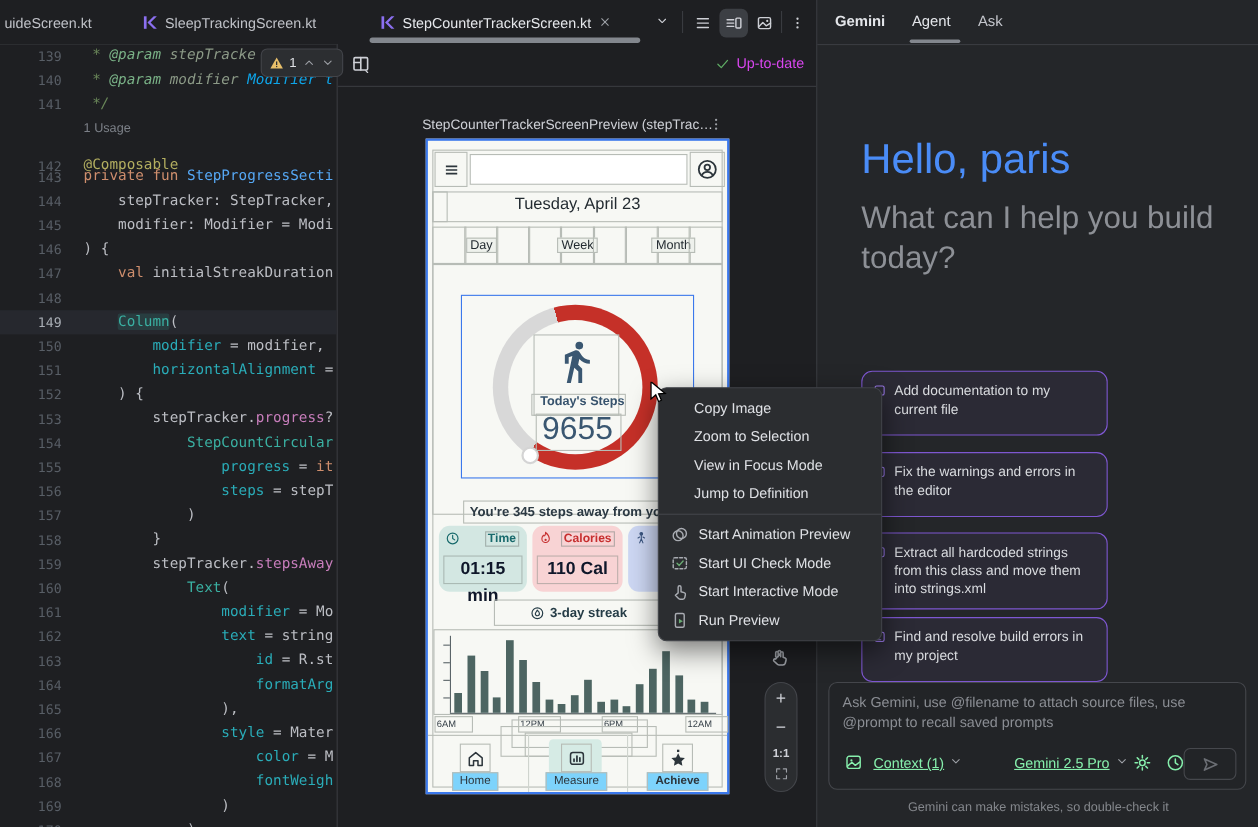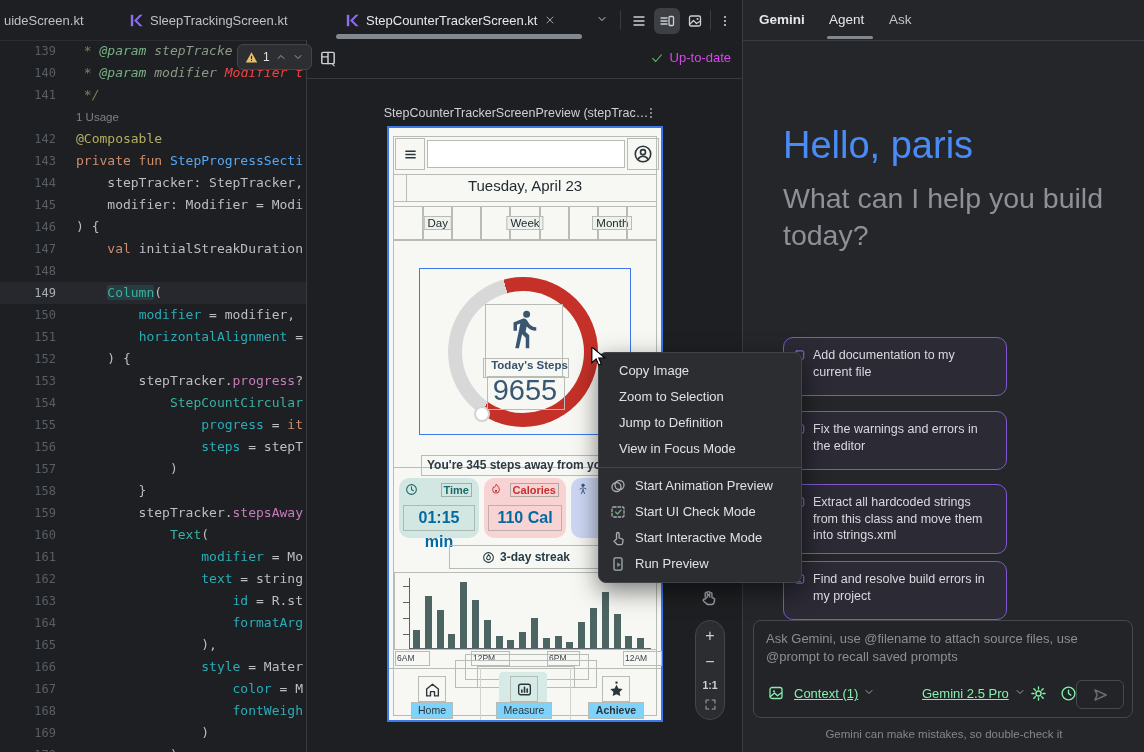--- a/index.html
+++ b/index.html
@@ -19,21 +19,21 @@
   #codewrap{position:absolute;left:0;top:40px;width:306px;height:712px;overflow:hidden;
             font-family:"DejaVu Sans Mono","Liberation Mono",monospace;font-size:13px;}
   .crow{position:absolute;left:0;width:306px;height:22px;line-height:22px;white-space:pre;}
   .crow .ln{position:absolute;left:0;width:56px;text-align:right;color:#585e66;font-size:12px;}
   .crow .ct{position:absolute;left:76px;}
   .crow.cur{background:#26282e;}
   .crow.cur .ln{color:#a9aeb5;}
   .pl{color:#bcbec4}.kw{color:#cf8e6d}.ann{color:#b3ae60}.fn{color:#56a8f5}
   .call{color:#3ab0a2}.named{color:#2aacb8}.prop{color:#c77dbb}
   .doc{color:#6a8759;font-style:italic}.doctag{color:#7ab287;font-style:italic}
-  .docp{color:#8c9a87;font-style:italic}.docref{color:#ef4444;font-style:italic}
+  .docp{color:#8c9a87;font-style:italic}.docref{color:#0ea5e9;font-style:italic}
   .callhl{color:#3ab0a2;background:rgba(58,176,162,.16);border-radius:2px}
   .usage{color:#7c8088;font-size:11.5px;font-family:"Liberation Sans",sans-serif;}
   #inspwidget{position:absolute;left:237px;top:44px;height:24px;background:#2c2e31;border:1px solid #43454a;
               border-radius:6px;display:flex;align-items:center;gap:5px;padding:0 7px;z-index:6;font-size:12px;color:#dfe1e5;}
   
   #preview{position:absolute;left:306px;top:40px;width:436px;height:712px;background:#1e1f22;border-left:1px solid #393b40;}
   #pvtoolbar{position:absolute;left:0;top:0;width:436px;height:38px;border-bottom:1px solid #393b40;}
   #pvstatus{position:absolute;right:12px;top:10px;display:flex;gap:6px;align-items:center;font-size:13px;color:#d946ef;}
   #pvtitle{position:absolute;left:74px;top:66px;width:270px;text-align:center;font-size:12.5px;color:#ced0d6;
            white-space:nowrap;overflow:hidden;}
@@ -42,33 +42,33 @@
   .o{position:absolute;border:1px solid #b7bcb6;}
   .dk{color:#232b31;}
   #ring{position:absolute;left:59px;top:149px;width:150px;height:150px;border-radius:50%;
         background:conic-gradient(from -15deg,#c53028 0deg 230deg,#d8d8d8 230deg 360deg);}
   #ring::after{content:"";position:absolute;left:14px;top:14px;width:122px;height:122px;border-radius:50%;background:#f7f8f4;}
   #ringdot{position:absolute;left:85px;top:278px;width:12px;height:12px;border-radius:50%;background:#fff;border:2px solid #d4d4d4;}
   .statcard{position:absolute;top:350px;height:60px;border-radius:10px;font-size:11px;}
   .statcard .hdr{position:absolute;left:5px;top:5px;right:5px;height:14px;}
   .statcard .lbl{position:absolute;right:2px;top:0;font-weight:bold;border:1px solid rgba(120,130,125,.55);padding:0 2px;}
   .statcard .val{position:absolute;left:4px;right:4px;bottom:7px;height:24px;line-height:24px;text-align:center;
-                 font-size:16px;font-weight:bold;color:#0369a1;border:1px solid rgba(120,130,125,.45);}
+                 font-size:16px;font-weight:bold;color:#0f172a;border:1px solid rgba(120,130,125,.45);}
   .appnavcol{position:absolute;top:548px;width:26px;height:24px;border:1px solid #b7bcb6;display:flex;align-items:center;justify-content:center;color:#2c353b;}
   .appnavlbl{position:absolute;top:574px;height:15px;line-height:15px;text-align:center;font-size:10.5px;color:#2c353b;border:1px solid #b7bcb6;background:#7dd3fc;}
   .bar{position:absolute;bottom:0;width:7px;background:#4d6562;}
   .xlab{position:absolute;top:523px;height:13px;line-height:13px;font-size:8.5px;color:#38424a;border:1px solid #b7bcb6;text-align:left;padding-left:1px;}
   
   #zoompill{position:absolute;left:388px;top:580px;width:28px;height:98px;background:#2b2d30;border:1px solid #43454a;
             border-radius:15px;color:#ced0d6;}
   .zitem{position:absolute;left:0;width:28px;text-align:center;}
   
   #ctxmenu{position:absolute;left:598px;top:352px;width:202px;background:#2b2d30;border:1px solid #404348;border-radius:8px;
            box-shadow:0 8px 24px rgba(0,0,0,.5);padding:5px 0;z-index:50;}
-  .mi{position:relative;height:26px;line-height:26px;font-size:13px;color:#dfe1e5;padding-left:20px;white-space:nowrap;}
+  .mi{position:relative;height:26px;line-height:26px;font-size:13px;color:#dfe1e5;padding-left:32px;white-space:nowrap;}
   .mi .mic{position:absolute;left:11px;top:5px;width:16px;height:16px;color:#a9acb2;}
   .mi.withicon{padding-left:36px;}
   .msep{height:1px;background:#43454a;margin:5px 0;}
   .subarrow{position:absolute;right:12px;top:0;color:#9da0a6;}
   #cursor{position:absolute;left:590px;top:347px;z-index:60;}
   
   #gpanel{position:absolute;left:742px;top:0;width:402px;height:752px;background:#242629;border-left:1px solid #393b40;}
   #ghead{position:absolute;left:0;top:0;width:402px;height:40px;border-bottom:1px solid #393b40;}
   #greet{position:absolute;left:40px;top:124px;font-size:38px;color:#4a8cf7;}
   #gsub{position:absolute;left:40px;top:180px;width:336px;font-size:28.5px;line-height:37px;color:#8d9096;}
@@ -151,21 +151,21 @@
           <circle cx="8" cy="12.5" r="1.2"></circle>
         </svg>
       </div>
   </div>
 
   <div id="codewrap">
       <div class="crow" style="top: 0px; padding-left: 36px;"><div class="ln">139</div><div class="ct"><span class="doc"> * </span><span class="doctag">@param</span><span class="docp"> stepTracke</span></div></div>
       <div class="crow" style="top: 22px;"><div class="ln">140</div><div class="ct"><span class="doc"> * </span><span class="doctag">@param</span><span class="docp"> modifier </span><span class="docref">Modifier t</span></div></div>
       <div class="crow" style="top: 44px;"><div class="ln">141</div><div class="ct"><span class="doc"> */</span></div></div>
       <div class="crow" style="top: 66px;"><div class="ct usage">1 Usage</div></div>
-      <div class="crow" style="top: 88px;"><div class="ln">142</div><div class="ct"><span class="ann">@Composable</span></div></div>
+      <div class="crow" style="top: 100px;"><div class="ln">142</div><div class="ct"><span class="ann">@Composable</span></div></div>
       <div class="crow" style="top: 110px;"><div class="ln">143</div><div class="ct"><span class="kw">private fun </span><span class="fn">StepProgressSecti</span></div></div>
       <div class="crow" style="top: 132px;"><div class="ln">144</div><div class="ct"><span class="pl">    stepTracker: StepTracker,</span></div></div>
       <div class="crow" style="top: 154px;"><div class="ln">145</div><div class="ct"><span class="pl">    modifier: Modifier = Modi</span></div></div>
       <div class="crow" style="top: 176px;"><div class="ln">146</div><div class="ct"><span class="pl">) {</span></div></div>
       <div class="crow" style="top: 198px;"><div class="ln">147</div><div class="ct"><span class="kw">    val </span><span class="pl">initialStreakDuration</span></div></div>
       <div class="crow" style="top: 220px;"><div class="ln">148</div><div class="ct"></div></div>
       <div class="crow cur" style="top: 242px;"><div class="ln">149</div><div class="ct"><span class="pl">    </span><span class="callhl">Column</span><span class="pl">(</span></div></div>
       <div class="crow" style="top: 264px;"><div class="ln">150</div><div class="ct"><span class="pl">        </span><span class="named">modifier</span><span class="pl"> = modifier,</span></div></div>
       <div class="crow" style="top: 286px;"><div class="ln">151</div><div class="ct"><span class="pl">        </span><span class="named">horizontalAlignment</span><span class="pl"> =</span></div></div>
       <div class="crow" style="top: 308px;"><div class="ln">152</div><div class="ct"><span class="pl">    ) {</span></div></div>
@@ -411,22 +411,22 @@
       <div class="zitem" style="top:58px;font-size:10.5px;font-weight:bold;">1:1</div>
       <div class="zitem" style="top:76px;"><span class="icn" style="display:inline-block;color:#9da0a6;"><svg width="13" height="13" viewBox="0 0 16 16" fill="none" stroke="currentColor" stroke-width="1.3" stroke-linecap="round" stroke-linejoin="round">
               <path d="M2.5 6V2.5H6M10 2.5h3.5V6M13.5 10v3.5H10M6 13.5H2.5V10"></path>
             </svg></span></div>
     </div>
   </div>
 
   <div id="ctxmenu">
       <div class="mi">Copy Image</div>
       <div class="mi">Zoom to Selection</div>
+      <div class="mi">View in Focus Mode</div>
       <div class="mi">Jump to Definition</div>
-      <div class="mi">View in Focus Mode</div>
       <div class="msep"></div>
       <div class="mi withicon"><div class="mic icn">
           <svg width="16" height="16" viewBox="0 0 16 16" fill="none" stroke="currentColor" stroke-width="1.3" stroke-linecap="round" stroke-linejoin="round">
             <circle cx="6.5" cy="9" r="4.5"></circle>
             <circle cx="9.5" cy="7" r="4.5"></circle>
           </svg>
         </div><span>Start Animation Preview</span></div>
       <div class="mi withicon"><div class="mic icn">
           <svg width="16" height="16" viewBox="0 0 16 16" fill="none" stroke="currentColor" stroke-width="1.3" stroke-linecap="round" stroke-linejoin="round">
             <rect x="2" y="3" width="12" height="10" rx="1.5" stroke-dasharray="2.6 1.8"></rect>

